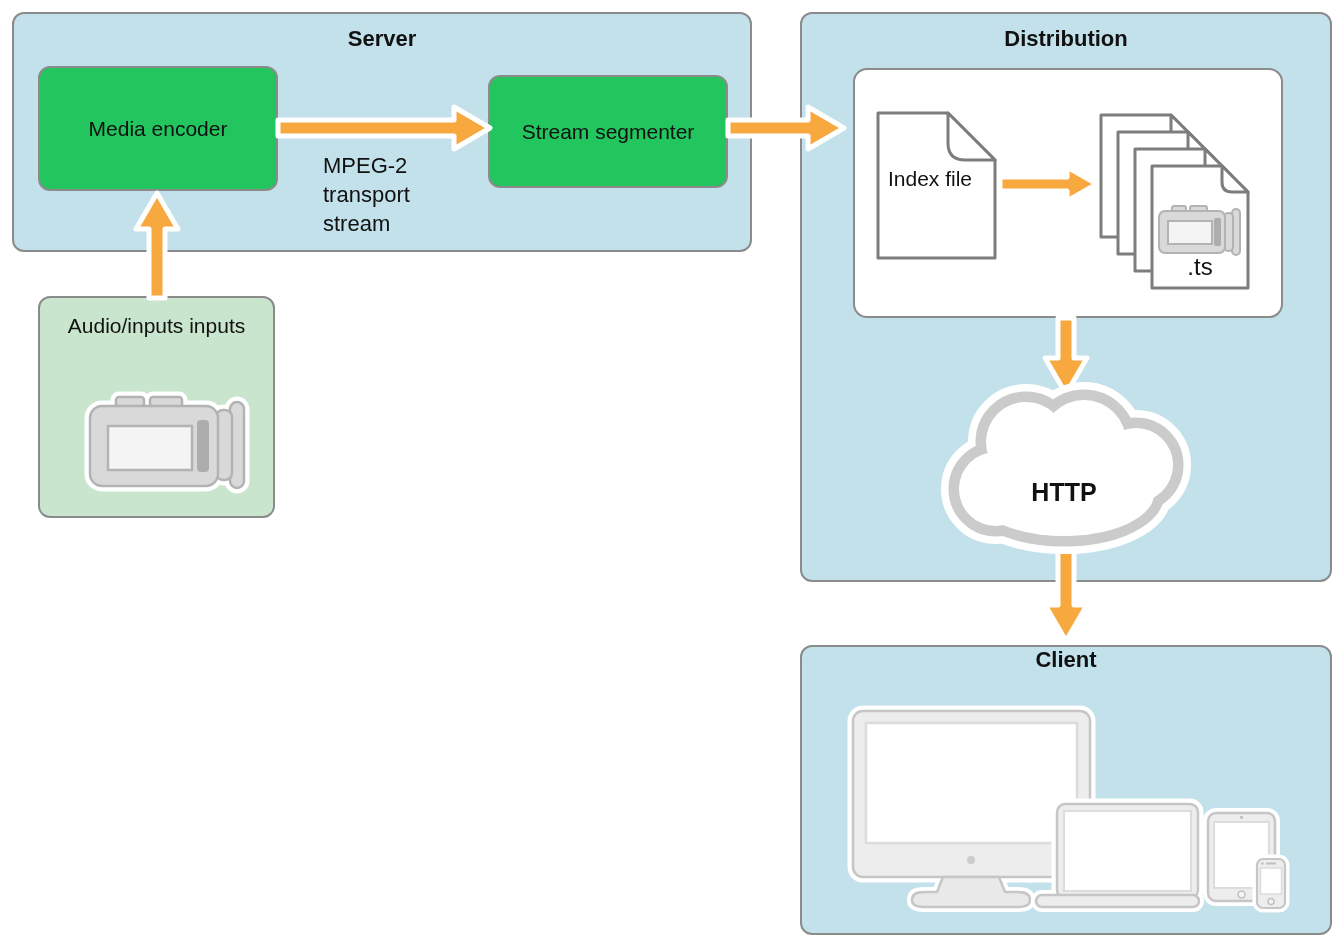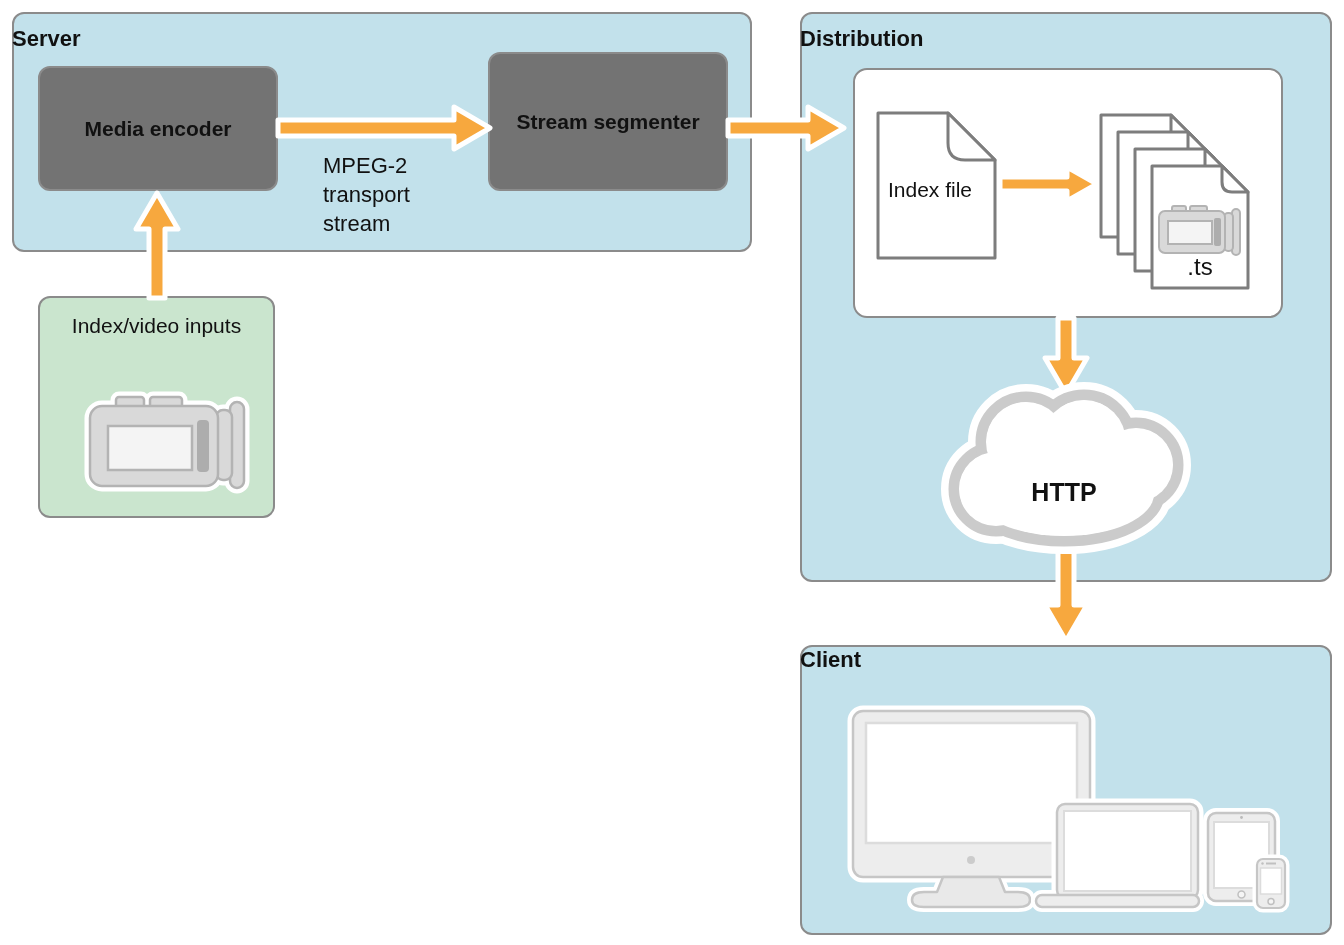--- a/index.html
+++ b/index.html
@@ -7,59 +7,59 @@
     position:relative;width:1344px;height:945px;background:#fff;overflow:hidden;
     font-family:"Liberation Sans",sans-serif;color:#111;
   }
   .panel{
     position:absolute;border:2px solid #8b8b8b;border-radius:12px;box-sizing:border-box;
   }
   .panel.blue{background:#c2e1eb;}
   .panel.green{background:#cae5ce;}
   .panel.white{background:#ffffff;border-radius:14px;}
   .panel-title{
-    position:absolute;font-weight:bold;font-size:22px;line-height:24px;
+    position:absolute;text-align:center;font-weight:bold;font-size:22px;line-height:24px;
   }
   .subtitle{
     position:absolute;text-align:center;font-weight:normal;font-size:21px;line-height:24px;
   }
   .node{
-    position:absolute;background:#737373;border:2px solid #8b8b8b;border-radius:12px;
+    position:absolute;background:#22c55e;border:2px solid #8b8b8b;border-radius:12px;
     box-sizing:border-box;display:flex;align-items:center;justify-content:center;
-    font-size:21px;text-align:center;font-weight:bold;
+    font-size:21px;text-align:center;
   }
   .flow-label{
     position:absolute;text-align:left;font-size:22px;line-height:29px;
   }
   .doc-label{
-    position:absolute;text-align:center;font-size:21px;line-height:28px;z-index:11;margin-top:11px;
+    position:absolute;text-align:center;font-size:21px;line-height:28px;z-index:11;
   }
   .overlay{
     position:absolute;left:0;top:0;width:1344px;height:945px;z-index:10;pointer-events:none;
   }
   .svg-label{font-family:"Liberation Sans",sans-serif;}
 </style>
 </head>
 <body>
 
 <div class="canvas">
 
   <div class="panel blue" style="left:12px;top:12px;width:740px;height:240px;"></div>
   <div class="panel-title" style="left:12px;top:27px;width:740px;">Server</div>
 
   <div class="node" style="left:38px;top:66px;width:240px;height:125px;">
     <span>Media encoder</span>
   </div>
-  <div class="node" style="left:488px;top:52px;width:240px;height:139px;">
+  <div class="node" style="left:488px;top:75px;width:240px;height:113px;">
     <span>Stream segmenter</span>
   </div>
   <div class="flow-label" style="left:323px;top:151px;width:120px;z-index:11;">MPEG-2 transport stream</div>
 
   <div class="panel green" style="left:38px;top:296px;width:237px;height:222px;"></div>
-  <div class="subtitle" style="left:58px;top:314px;width:197px;">Index/video inputs</div>
+  <div class="subtitle" style="left:58px;top:314px;width:197px;">Audio/inputs inputs</div>
 
   <div class="panel blue" style="left:800px;top:12px;width:532px;height:570px;"></div>
   <div class="panel-title" style="left:800px;top:27px;width:532px;">Distribution</div>
 
   <div class="panel white" style="left:853px;top:68px;width:430px;height:250px;"></div>
   <div class="doc-label" style="left:870px;top:165px;width:120px;">Index file</div>
 
   <div class="panel blue" style="left:800px;top:645px;width:532px;height:290px;"></div>
   <div class="panel-title" style="left:800px;top:648px;width:532px;">Client</div>
 

